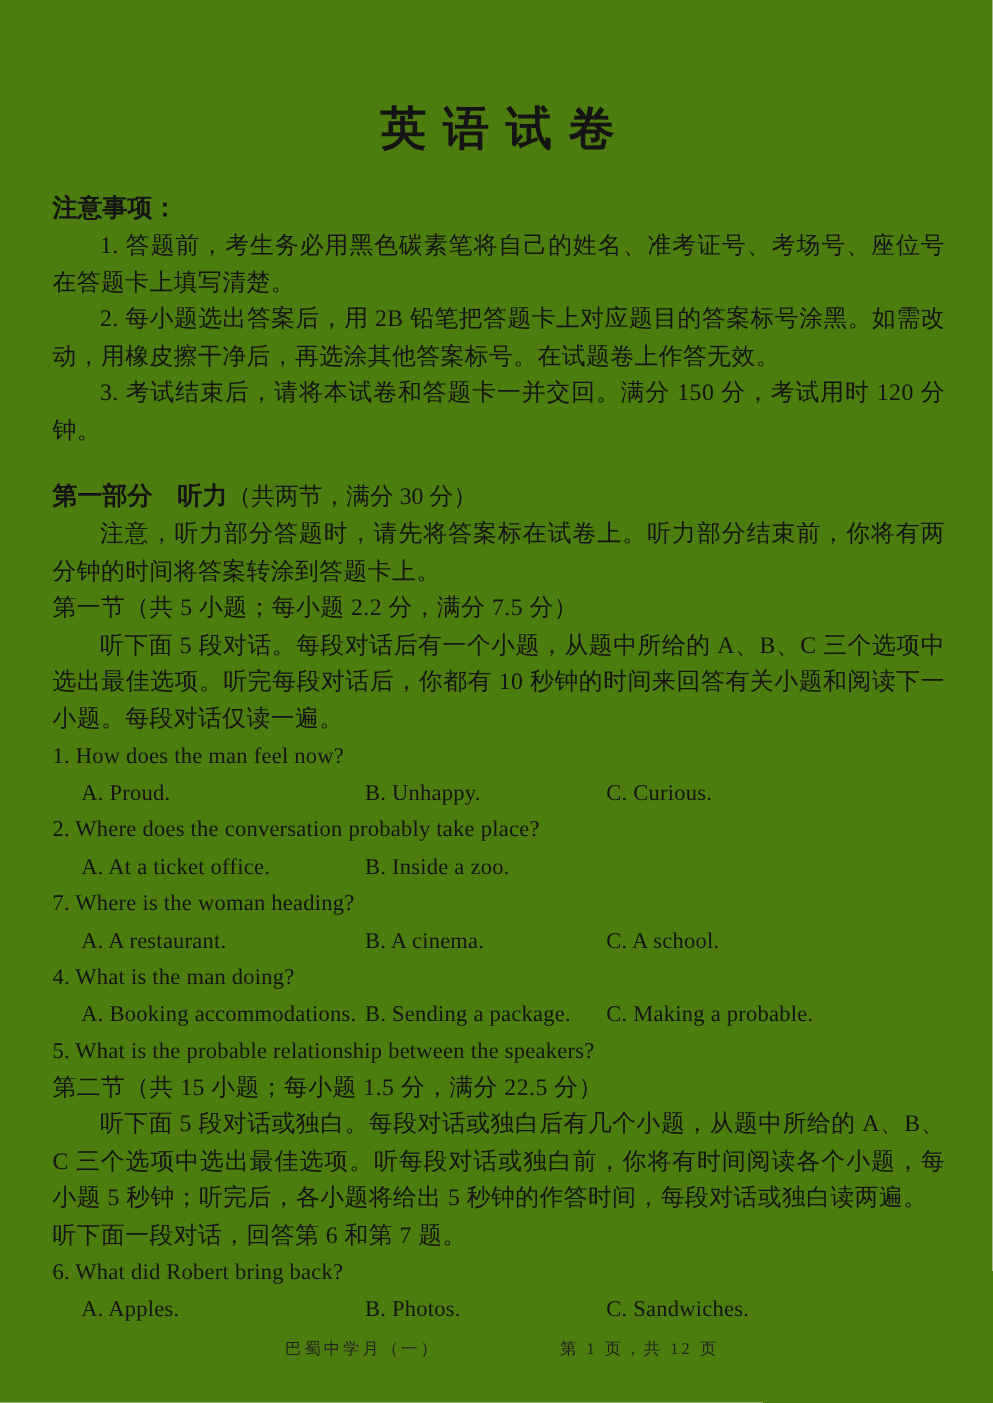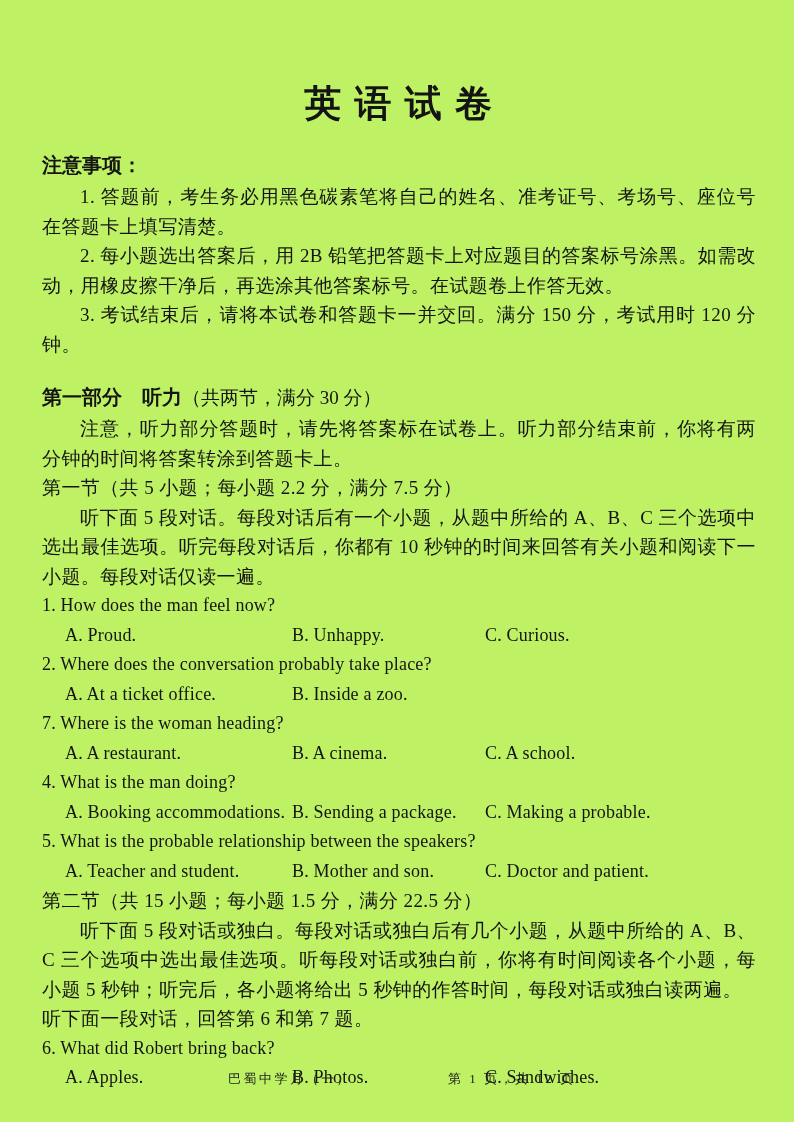--- a/index.html
+++ b/index.html
@@ -1,38 +1,38 @@
 <!DOCTYPE html>
 <html><head>
 <meta charset="utf-8">
 <style>
   html, body { margin: 0; padding: 0; background: #e8e8e8; }
   .page {
     position: relative;
     width: 794px;
     height: 1122px;
     margin: 0 auto;
-    background: #bef264;
+    background: #4d7c0f;
     color: #141414;
     font-family: "Liberation Serif", "DejaVu Serif", serif;
     box-sizing: border-box;
     padding: 82px 38px 0 42px;
     overflow: hidden;
   }
   .title {
     margin: 0 0 26px 0;
     text-align: center;
     font-size: 37px;
     line-height: 44px;
     font-weight: bold;
     letter-spacing: 2px;
     font-family: "Liberation Serif", "DejaVu Serif", serif;
   }
   .cn-bold {
-    font-family: Liberation Mono, monospace;
+    font-family: Liberation Serif, serif;
     font-weight: bold;
   }
   .notice-heading {
     font-size: 20px;
     line-height: 30px;
     margin: 0;
   }
   .para {
     margin: 0;
     font-size: 19px;
@@ -135,25 +135,20 @@
     <div class="q-text">4. What is the man doing?</div>
     <div class="options">
       <span>A. Booking accommodations.</span>
       <span>B. Sending a package.</span>
       <span>C. Making a probable.</span>
     </div>
   </div>
 
   <div>
     <div class="q-text">5. What is the probable relationship between the speakers?</div>
-    <div class="options">
-      <span>A. Teacher and student.</span>
-      <span>B. Mother and son.</span>
-      <span>C. Doctor and patient.</span>
-    </div>
   </div>
 
   <div class="plain-line">第二节（共 15 小题；每小题 1.5 分，满分 22.5 分）</div>
   <p class="para">听下面 5 段对话或独白。每段对话或独白后有几个小题，从题中所给的 A、B、C 三个选项中选出最佳选项。听每段对话或独白前，你将有时间阅读各个小题，每小题 5 秒钟；听完后，各小题将给出 5 秒钟的作答时间，每段对话或独白读两遍。</p>
   <div class="plain-line">听下面一段对话，回答第 6 和第 7 题。</div>
 
   <div>
     <div class="q-text">6. What did Robert bring back?</div>
     <div class="options">
       <span>A. Apples.</span>

